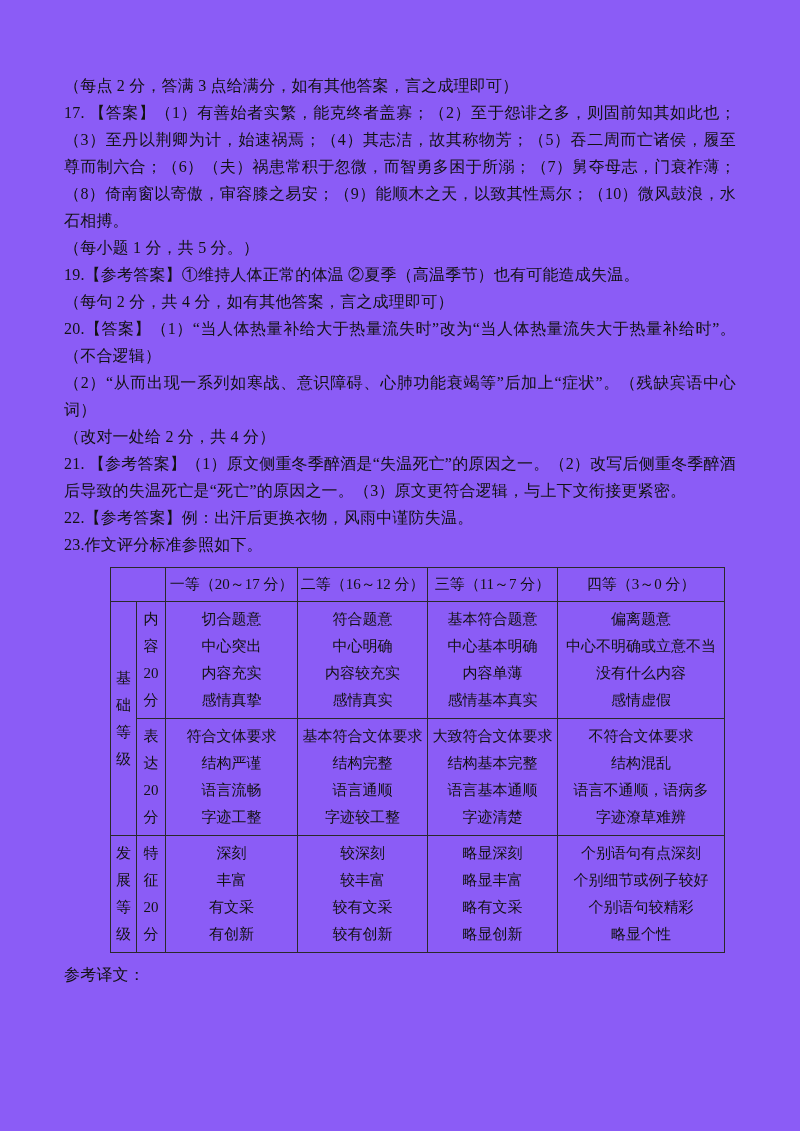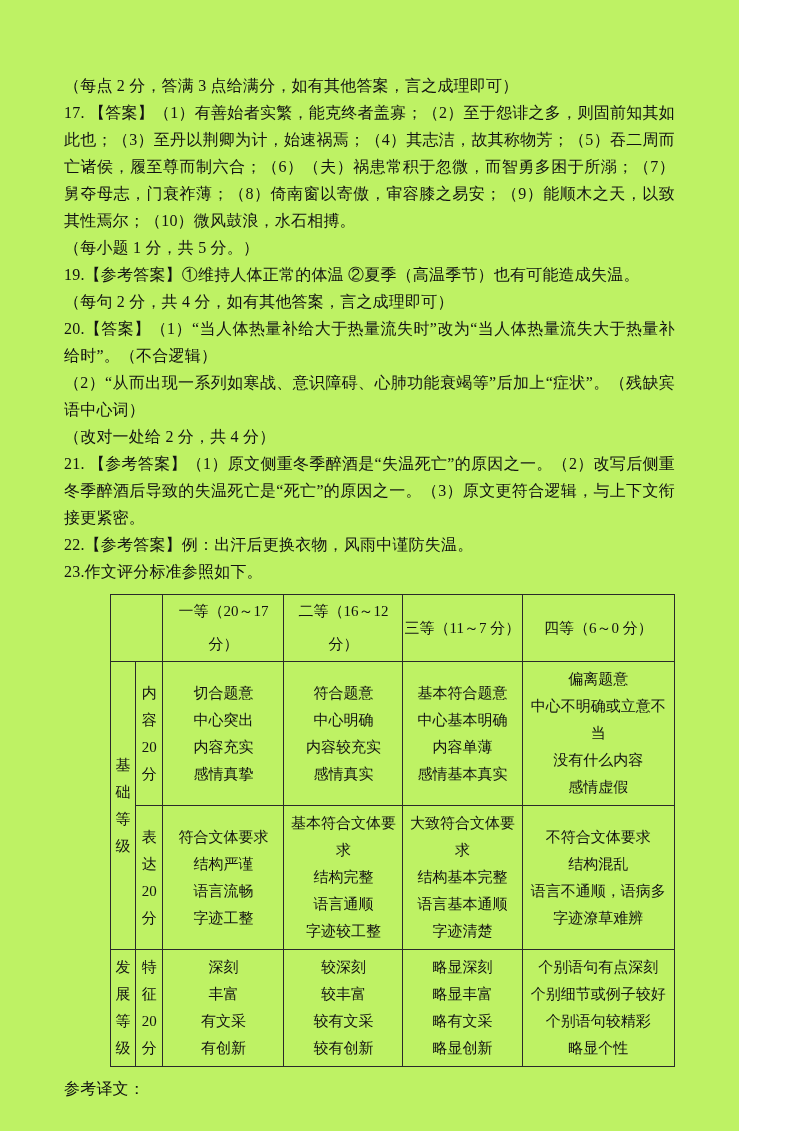--- a/index.html
+++ b/index.html
@@ -2,24 +2,24 @@
 <html><head>
 <meta charset="utf-8">
 <style>
   html, body {
     margin: 0;
     padding: 0;
     background: #ffffff;
   }
   .page {
     position: relative;
-    width: 739px;
+    width: 800px;
     height: 1131px;
     box-sizing: border-box;
-    background: #bef264;
+    background: #8b5cf6;
     color: #121212;
     font-family: "Liberation Serif", "DejaVu Serif", serif;
     padding: 72px 64px 0 64px;
     overflow: hidden;
   }
   .para {
     margin: 0;
     font-size: 16px;
     line-height: 27px;
     text-align: justify;
@@ -81,21 +81,21 @@
       <col style="width:130px">
       <col style="width:130px">
       <col style="width:167px">
     </colgroup>
     <tbody>
       <tr class="head">
         <td colspan="2"></td>
         <td>一等（20～17 分）</td>
         <td>二等（16～12 分）</td>
         <td>三等（11～7 分）</td>
-        <td>四等（6～0 分）</td>
+        <td>四等（3～0 分）</td>
       </tr>
       <tr>
         <td class="vert" rowspan="2">基
 础
 等
 级</td>
         <td class="vert">内
 容
 20
 分</td>

